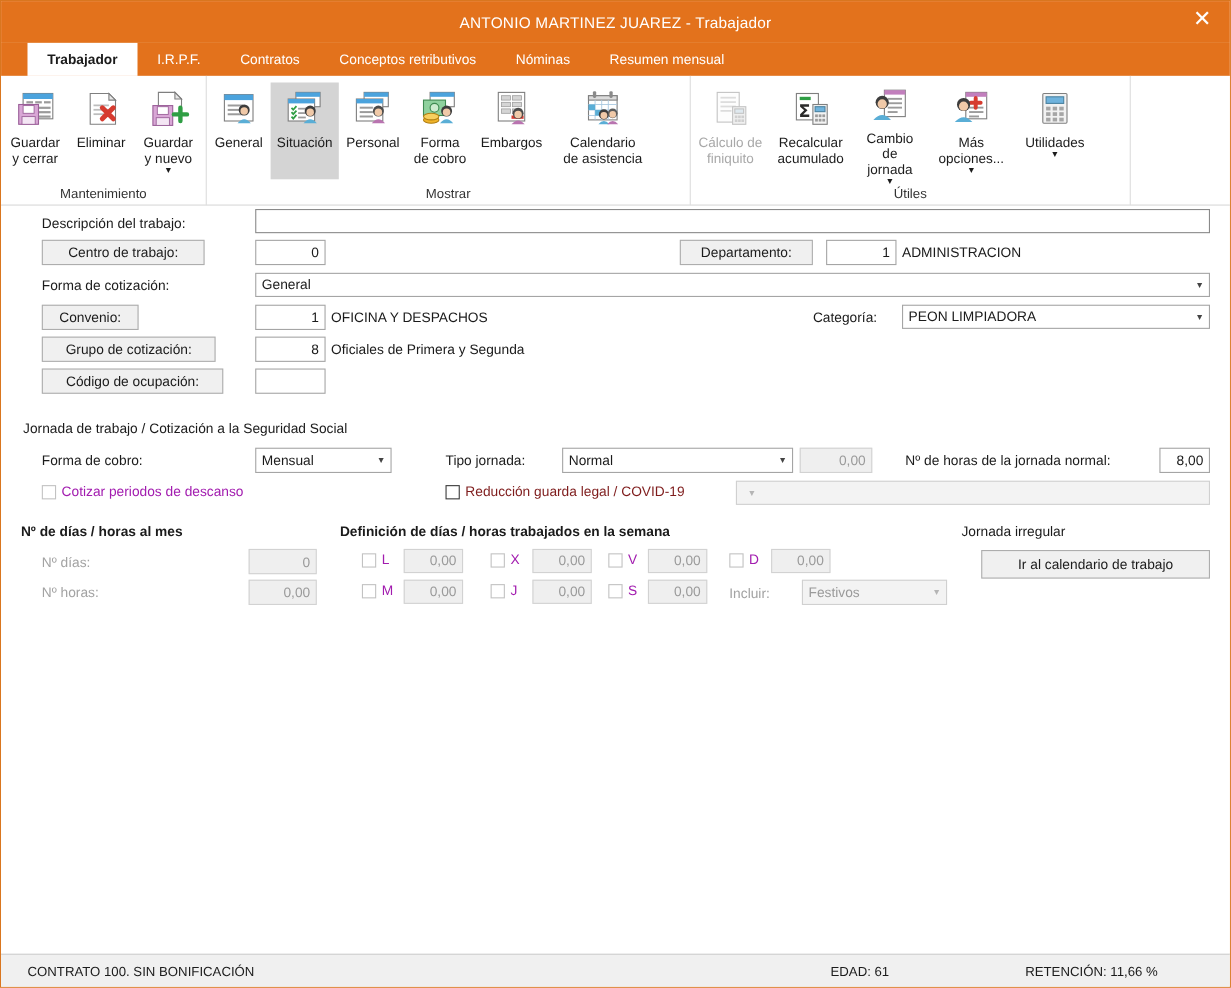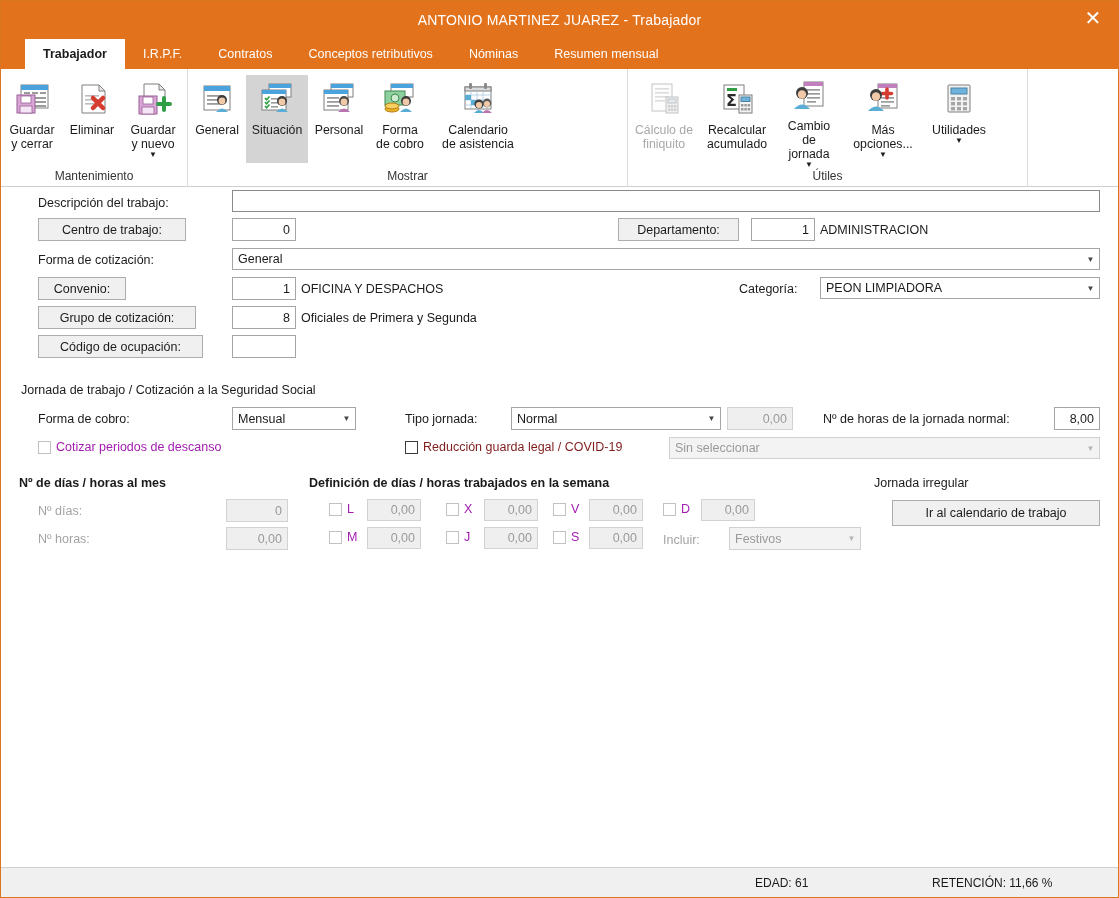--- a/index.html
+++ b/index.html
@@ -243,20 +243,40 @@
               <ellipse cx="12" cy="30" rx="7" ry="3" fill="#f0b429" stroke="#b07d11"></ellipse>
               <ellipse cx="12" cy="27" rx="7" ry="3" fill="#f7cf5f" stroke="#b07d11"></ellipse>
               <circle cx="26" cy="22" r="5" fill="#3d3d3d"></circle>
               <circle cx="26" cy="23" r="3.4" fill="#f0c9a8"></circle>
               <path d="M20 33 q6-7 12 0 z" fill="#5aaed6"></path>
             </svg>
           </div>
           <div class="lab">Forma
 de cobro</div>
         </div>
+        <div class="rbtn" style="width:70px;">
+          <div class="ico">
+            <svg width="40" height="40" viewBox="0 0 40 40">
+              <rect x="8" y="5" width="24" height="26" fill="#fff" stroke="#7f7f7f"></rect>
+              <g fill="#d5d5d5" stroke="#9b9b9b" stroke-width=".7">
+                <rect x="11" y="8" width="8" height="4"></rect>
+                  <rect x="21" y="8" width="8" height="4"></rect>
+                <rect x="11" y="14" width="8" height="4"></rect>
+                  <rect x="21" y="14" width="8" height="4"></rect>
+                <rect x="11" y="20" width="8" height="4"></rect>
+                  <rect x="21" y="20" width="8" height="4"></rect>
+              </g>
+              <rect x="20" y="26" width="11" height="3" fill="#d63b2f"></rect>
+              <circle cx="26" cy="24" r="5" fill="#4b4b4b"></circle>
+              <circle cx="26" cy="25" r="3.4" fill="#f0c9a8"></circle>
+              <path d="M20 34 q6-7 12 0 z" fill="#b974b0"></path>
+            </svg>
+          </div>
+          <div class="lab">Embargos</div>
+        </div>
         <div class="rbtn" style="width:96px;">
           <div class="ico">
             <svg width="40" height="40" viewBox="0 0 40 40">
               <rect x="7" y="8" width="26" height="22" fill="#fff" stroke="#7f7f7f"></rect>
               <rect x="7" y="8" width="26" height="4" fill="#dcdcdc" stroke="#7f7f7f"></rect>
               <rect x="11" y="4" width="3" height="6" rx="1.2" fill="#8a8a8a"></rect>
               <rect x="26" y="4" width="3" height="6" rx="1.2" fill="#8a8a8a"></rect>
               <g stroke="#a9c8e0" stroke-width=".8">
                 <path d="M7 16 h26 M7 21 h26 M7 26 h26 M13 12 v18 M19 12 v18 M25 12 v18"></path>
               </g>
@@ -450,21 +470,20 @@
     <div class="chk dim" style="left:37px; top:253px;">
       <span class="box"></span>
       <span class="ctext">Cotizar periodos de descanso</span>
     </div>
 
     <div class="chk" style="left:404px; top:253px;">
       <span class="box"></span>
       <span class="ctext">Reducción guarda legal / COVID-19</span>
     </div>
     <div class="combo grey" style="left:668px; top:250px; width:431px; height:22px;">
-      <span class="cval">Sin seleccionar</span>
       <span class="arrow">▼</span>
     </div>
 
     <div class="lbl bold" style="left:18px; top:289px;">Nº de días / horas al mes</div>
     <div class="lbl dim" style="left:37px; top:317px;">Nº días:</div>
     <div class="field num ro" style="left:225px; top:312px; width:62px; height:23px;">0</div>
     <div class="lbl dim" style="left:37px; top:345px;">Nº horas:</div>
     <div class="field num ro" style="left:225px; top:340px; width:62px; height:23px;">0,00</div>
 
     <div class="lbl bold" style="left:308px; top:289px;text-align:right;">Definición de días / horas trabajados en la semana</div>
@@ -516,17 +535,18 @@
       <span class="cval">Festivos</span>
       <span class="arrow">▼</span>
     </div>
 
     <div class="lbl" style="left:873px; top:289px;">Jornada irregular</div>
     <div class="btnbox" style="left:891px; top:313px; width:208px; height:26px;">Ir al calendario de trabajo</div>
 
   </div>
 
   <div class="statusbar">
+    <div class="s" style="left:24px;">CONTRATO 100.  SIN BONIFICACIÓN</div>
     <div class="s" style="left:754px;">EDAD: 61</div>
     <div class="s" style="left:931px;">RETENCIÓN: 11,66 %</div>
   </div>
 
 </div>
 
 </body></html>

